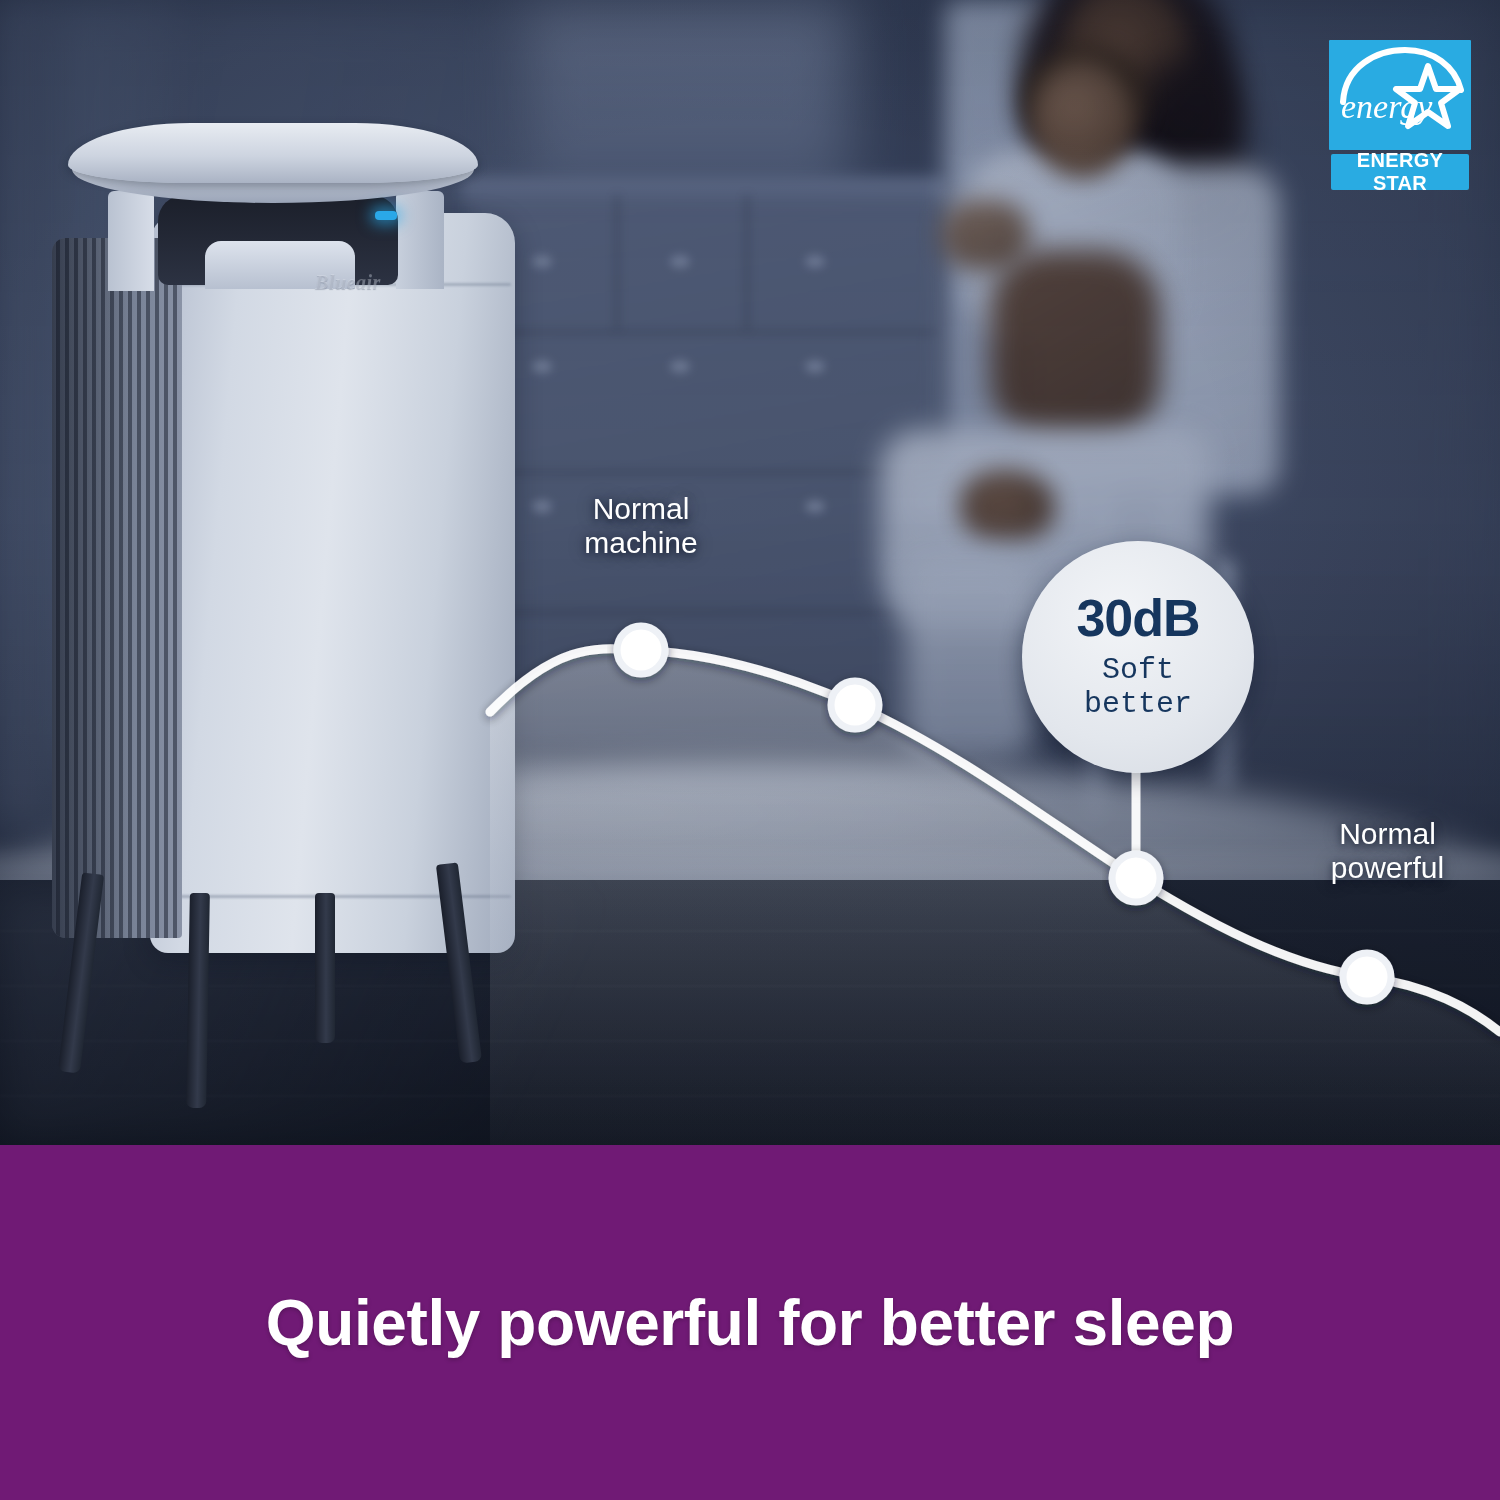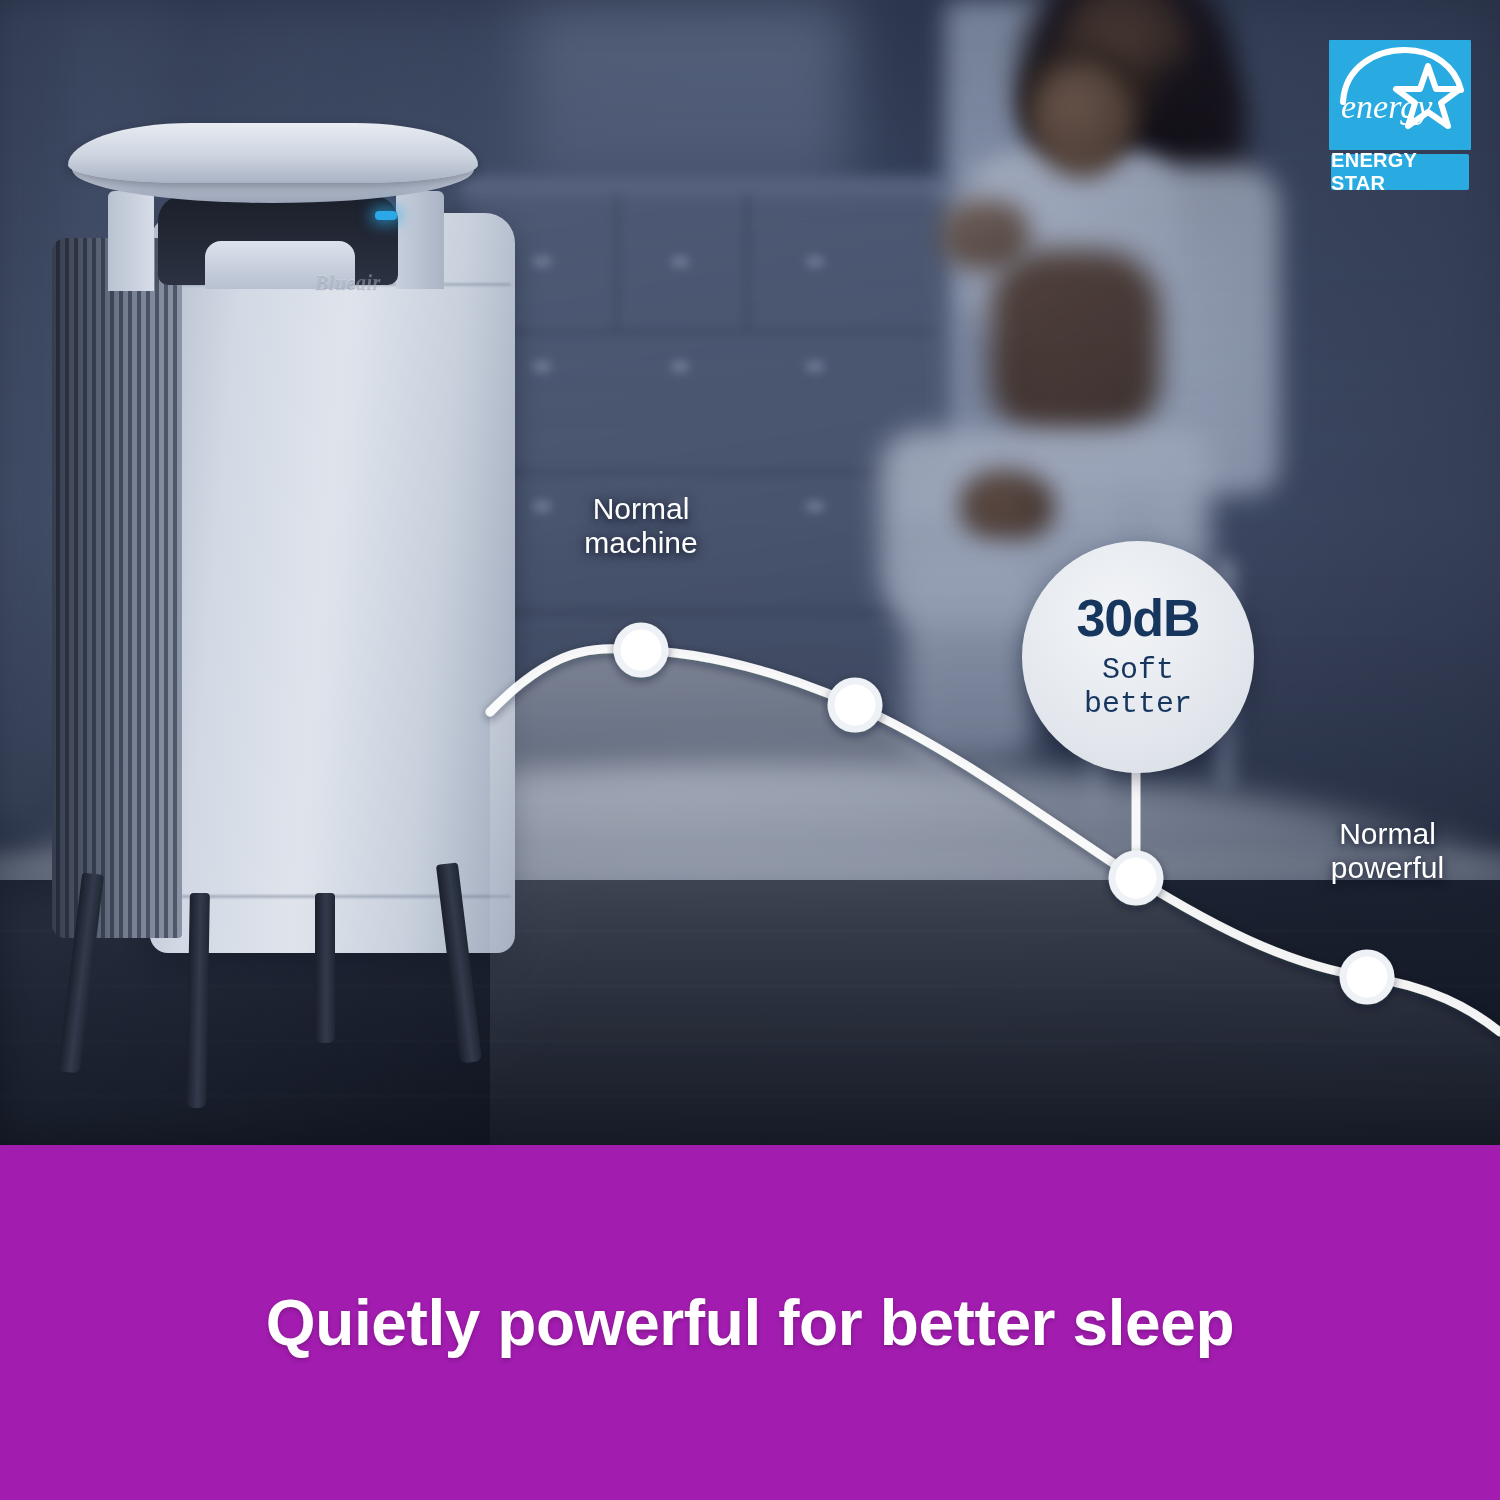--- a/index.html
+++ b/index.html
@@ -149,21 +149,21 @@
   
   .banner{position:absolute;left:0;top:1145px;width:1500px;height:355px;
     display:flex;align-items:center;justify-content:center;}
   .banner h1{margin:0;color:#fff;font-size:64px;font-weight:700;letter-spacing:-.4px;
     text-shadow:0 2px 4px rgba(0,0,0,.22);}
 
   
   .estar{position:absolute;left:1329px;top:40px;width:142px;height:150px;}
   .estar-top{position:absolute;left:0;top:0;width:142px;height:110px;border-radius:1px;}
   .estar-bot{position:absolute;left:2px;top:114px;width:138px;height:36px;border-radius:2px;
-    display:flex;align-items:center;justify-content:center;}
+    display:flex;align-items:center;justify-content:center;text-align:center;}
   .estar-bot span{color:#fff;font-size:20px;font-weight:700;letter-spacing:.3px;}
 </style>
 </head>
 <body>
 
 <div id="shot">
 
   <div class="scene">
     <div class="wall-left"></div>
     <div class="wall-right"></div>
@@ -320,17 +320,17 @@
         <path d="M14,62 C16,26 48,10 76,10 C104,10 126,26 132,50" fill="none" stroke="#ffffff" stroke-width="6" stroke-linecap="round"></path>
         <path d="M99,26 L107,49 L131,49 L112,63 L119,86 L99,72 L79,86 L86,63 L67,49 L91,49 Z" fill="none" stroke="#ffffff" stroke-width="6" stroke-linejoin="round"></path>
         <text x="12" y="78" font-family="'Liberation Serif',serif" font-size="34" font-style="italic" fill="#ffffff">energy</text>
       </svg>
     </div>
     <div class="estar-bot" style="background:#29ABE2;">
       <span>ENERGY STAR</span>
     </div>
   </div>
 
-  <div class="banner" style="background:#a21caf;">
+  <div class="banner" style="background:#701a75;">
     <h1>Quietly powerful for better sleep</h1>
   </div>
 
 </div>
 
 </body></html>

